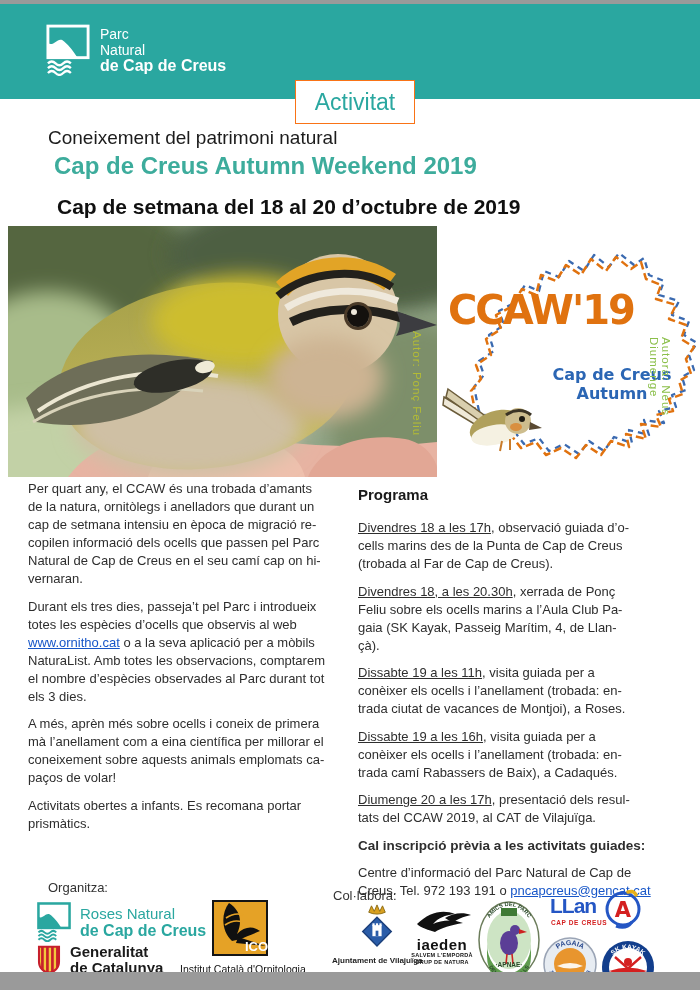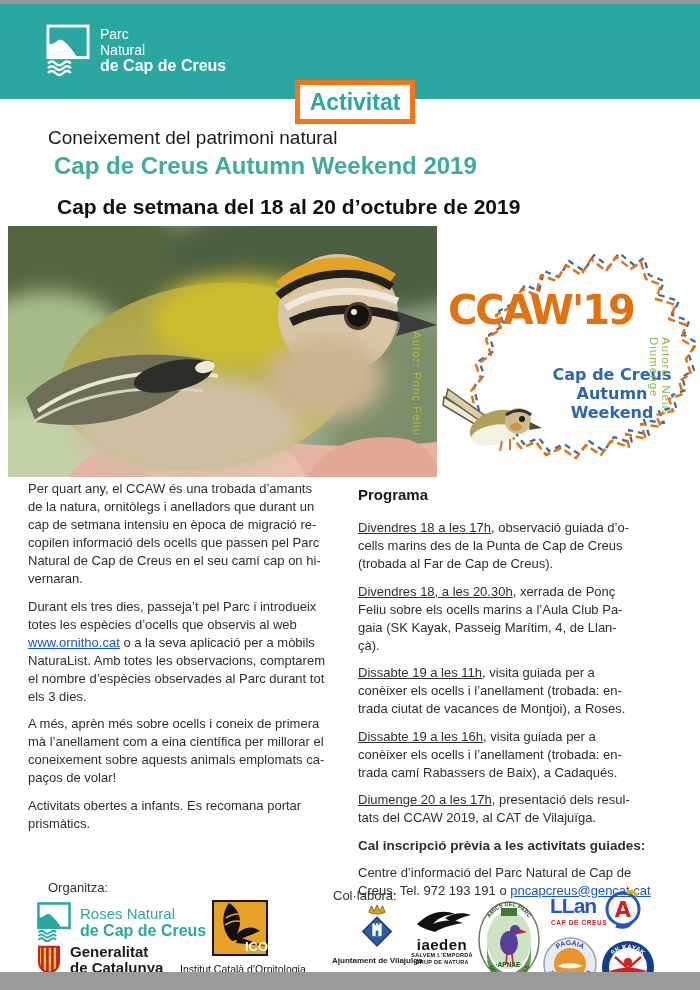--- a/index.html
+++ b/index.html
@@ -4,22 +4,22 @@
 <style>
   html,body{margin:0;padding:0;background:#9a9a9a;}
   .page{position:relative;width:700px;height:968px;background:#ffffff;overflow:hidden;
         font-family:"Liberation Sans",sans-serif;color:#2b2b2b;margin:4px auto;}
   
   .band{position:absolute;left:0;top:0;width:700px;height:95px;background:#2aa7a0;}
   .brand{position:absolute;left:46px;top:20px;display:flex;gap:10px;align-items:flex-start;}
   .brand-text{color:#fff;font-size:14px;line-height:16px;padding-top:2px;}
   .brand-text .b3{font-size:16px;font-weight:bold;}
   .badge{position:absolute;left:295px;top:76px;width:120px;height:44px;background:#fff;
-         border:5px solid #f97316;box-sizing:border-box;display:flex;align-items:center;justify-content:center;
-         color:#2aa7a0;font-size:23px;font-weight:bold;z-index:5;}
+         border:1px solid #f97316;box-sizing:border-box;display:flex;align-items:center;justify-content:center;
+         color:#2aa7a0;font-size:23px;font-weight:normal;z-index:5;}
   
   .kicker{position:absolute;left:48px;top:123px;font-size:19px;color:#1c1c1c;}
   .main-title{position:absolute;left:54px;top:148px;font-size:24px;font-weight:bold;color:#3dac9c;white-space:nowrap;}
   .subtitle{position:absolute;left:57px;top:191px;font-size:21px;font-weight:bold;color:#101010;}
   
   .photo{position:absolute;left:8px;top:222px;width:429px;height:251px;overflow:hidden;}
   .photo-credit{position:absolute;left:411px;top:327px;writing-mode:vertical-rl;
                 font-size:11.5px;color:#b4bc35;letter-spacing:1px;z-index:4;}
   .ccaw{position:absolute;left:440px;top:225px;width:260px;height:248px;background:#fff;}
   .ccaw-map{position:absolute;left:0;top:0;}
@@ -147,21 +147,20 @@
       <circle cx="76" cy="46" r="13" fill="#cdbd8e"></circle>
       <path d="M64,40 C72,34 82,34 89,40" stroke="#3a3324" stroke-width="3" fill="none"></path>
       <circle cx="80" cy="44" r="3" fill="#1d1a12"></circle>
       <ellipse cx="74" cy="52" rx="6" ry="4" fill="#d98f3f"></ellipse>
       <path d="M88,47 L100,53 87,55 Z" fill="#5a4a32"></path>
       <path d="M60,66 L58,76 M68,64 L68,75" stroke="#c97b2a" stroke-width="2"></path>
     </svg>
     <div class="ccaw-lines">
       <div>Cap de Creus</div>
       <div>Autumn</div>
-      <div>Weekend</div>
     </div>
     <div class="logo-credit">Autora: Neus Diumenge</div>
   </div>
 
   <div class="col col-left">
     <p>Per quart any, el CCAW és una trobada d’amants
 de la natura, ornitòlegs i anelladors que durant un
 cap de setmana intensiu en època de migració re-
 copilen informació dels ocells que passen pel Parc
 Natural de Cap de Creus en el seu camí cap on hi-

